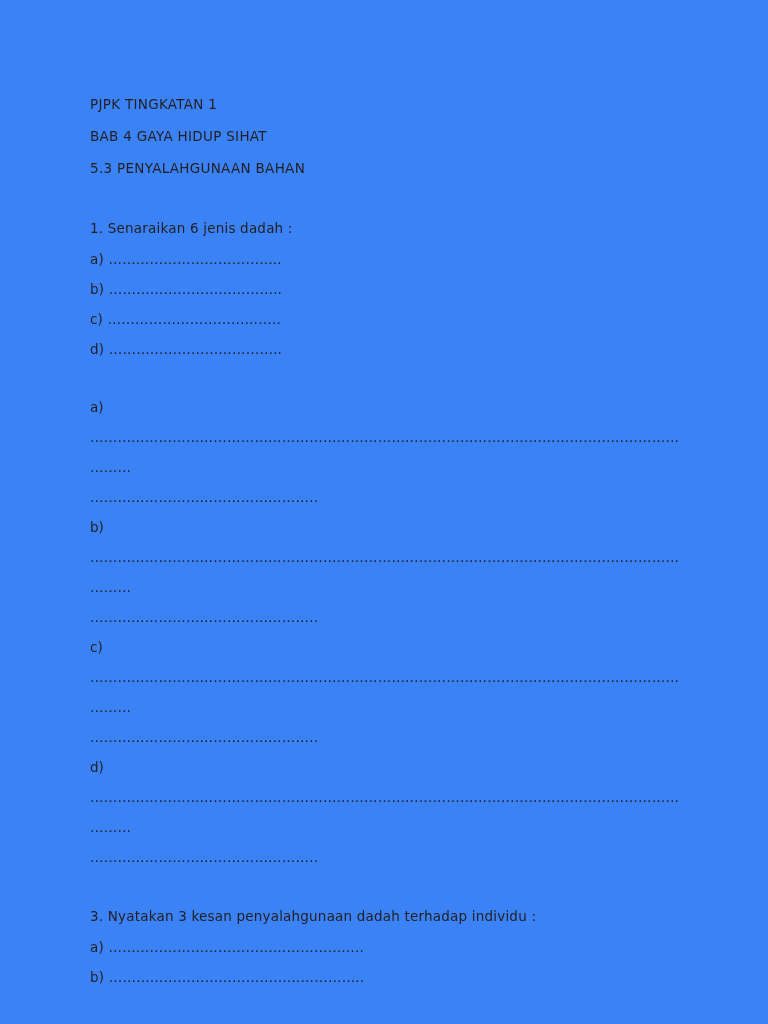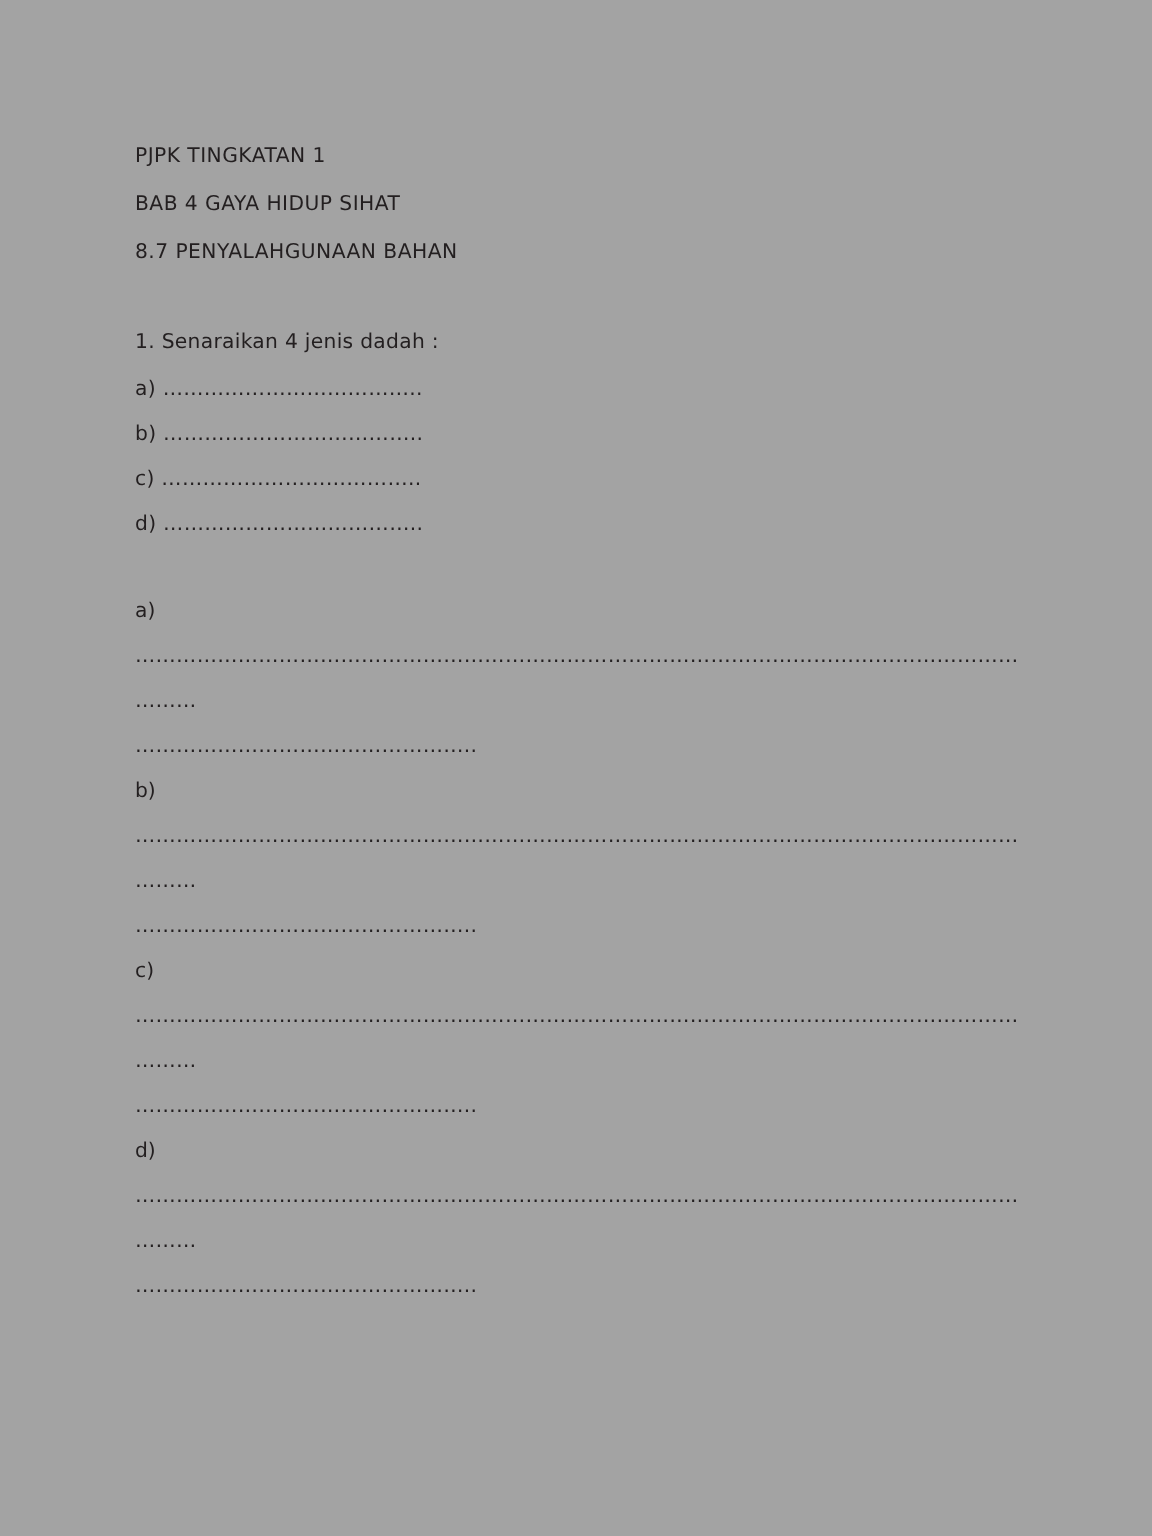--- a/index.html
+++ b/index.html
@@ -10,21 +10,21 @@
   body {
     width: 768px;
     height: 1024px;
     font-family: "DejaVu Sans", sans-serif;
     color: #231f20;
   }
   .page {
     position: relative;
     width: 768px;
     height: 1024px;
-    background: #a3a3a3;
+    background: #3b82f6;
     box-sizing: border-box;
   }
   .content {
     position: absolute;
     left: 90px;
     top: 88px;
     width: 590px;
   }
   .line {
     font-size: 13.5px;
@@ -54,26 +54,26 @@
   .q-block { margin-top: 0; }
 </style>
 </head>
 <body>
 
 <div class="page">
   <div class="content">
 
     <div class="heading">PJPK TINGKATAN 1</div>
     <div class="heading">BAB 4 GAYA HIDUP SIHAT</div>
-    <div class="heading">8.7 PENYALAHGUNAAN BAHAN</div>
+    <div class="heading">5.3 PENYALAHGUNAAN BAHAN</div>
 
     <div class="gap-med"></div>
 
     <div class="q-block">
-      <div class="line">1. Senaraikan 4 jenis dadah :</div>
+      <div class="line">1. Senaraikan 6 jenis dadah :</div>
       <div class="dotline">a) ………………………………..</div>
       <div class="dotline">b) ………………………………..</div>
       <div class="dotline">c) ………………………………..</div>
       <div class="dotline">d) ………………………………..</div>
     </div>
 
     <div class="gap-med"></div>
 
     <div class="q-block">
 
@@ -97,15 +97,21 @@
 
       <div>
         <div class="label-only">d)</div>
         <div class="dotline">…………………………………………………………………………………………………………………………</div>
         <div class="dotline">…………………………………………..</div>
       </div>
     </div>
 
     <div class="gap-med"></div>
 
+    <div class="q-block">
+      <div class="line">3. Nyatakan 3 kesan penyalahgunaan dadah terhadap individu :</div>
+      <div class="dotline">a) ………………………………………………..</div>
+      <div class="dotline">b) ………………………………………………..</div>
+
+    </div>
 
   </div>
 </div>
 
 </body></html>

